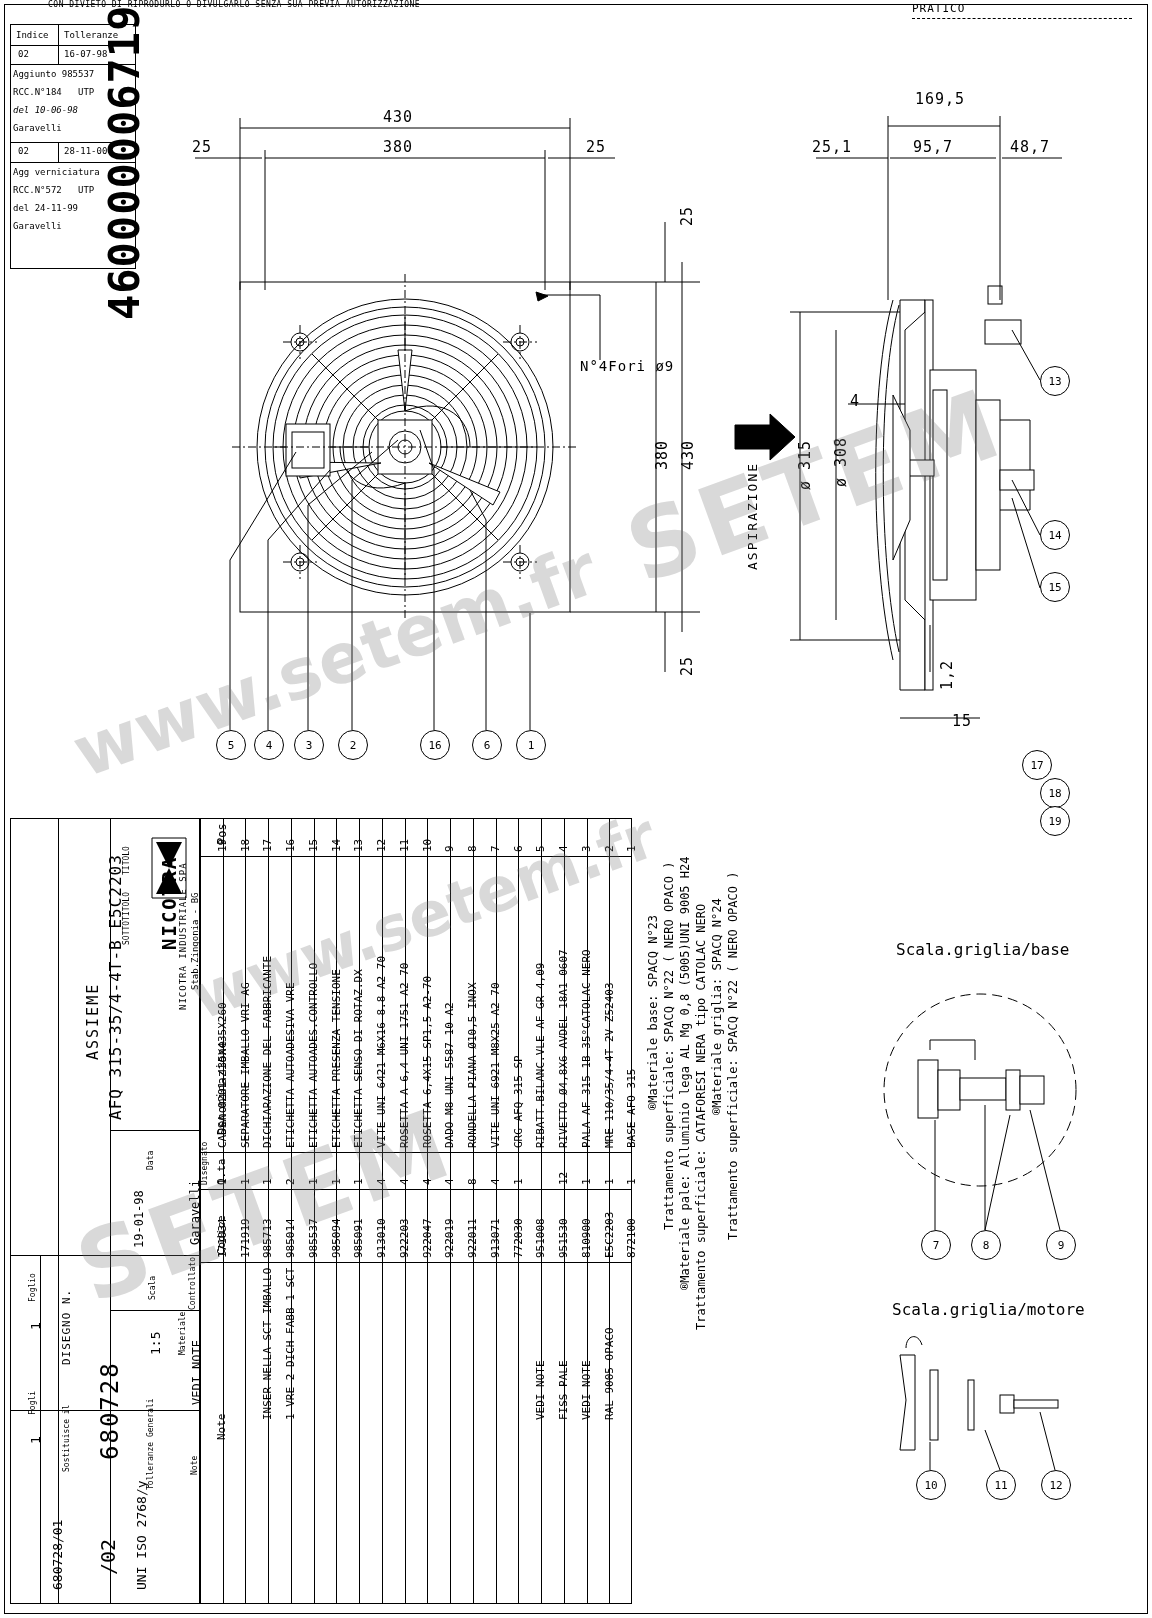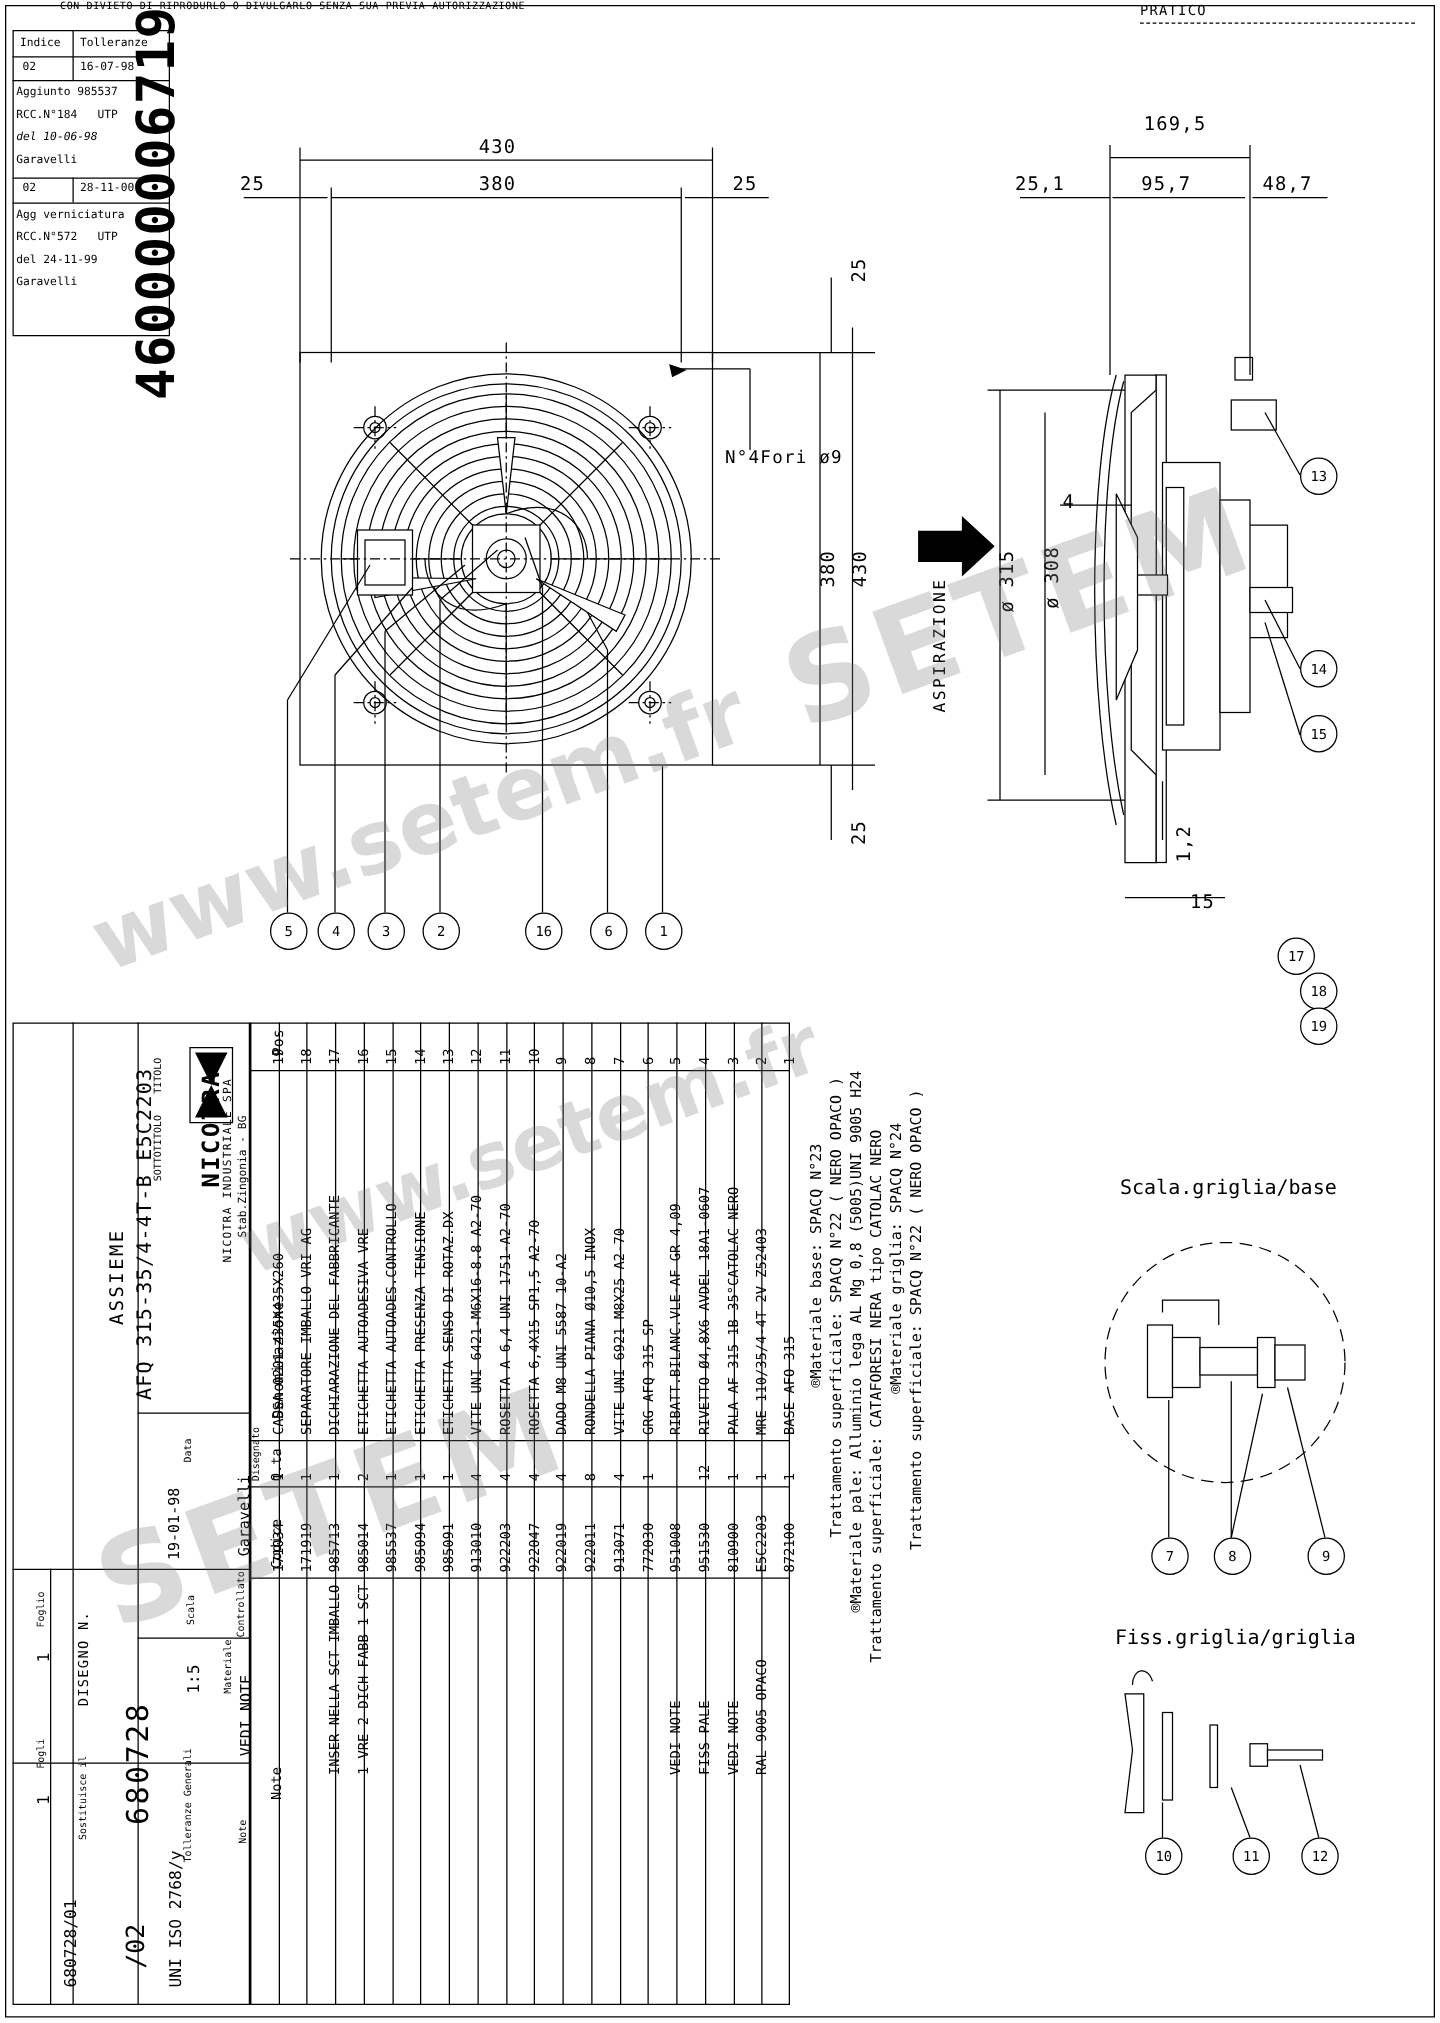--- a/index.html
+++ b/index.html
@@ -256,21 +256,21 @@
   <div class="circ" style="left:516px;top:730px;width:28px;height:28px;">1</div>
 
   <div class="circ" style="left:1040px;top:366px;width:28px;height:28px;">13</div>
   <div class="circ" style="left:1040px;top:520px;width:28px;height:28px;">14</div>
   <div class="circ" style="left:1040px;top:572px;width:28px;height:28px;">15</div>
   <div class="circ" style="left:1022px;top:750px;width:28px;height:28px;">17</div>
   <div class="circ" style="left:1040px;top:778px;width:28px;height:28px;">18</div>
   <div class="circ" style="left:1040px;top:806px;width:28px;height:28px;">19</div>
 
   <div class="txt" style="left:896px;top:940px;font-size:16px;">Scala.griglia/base</div>
-  <div class="txt" style="left:892px;top:1300px;font-size:16px;">Fiss.griglia/griglia</div>
+  <div class="txt" style="left:892px;top:1300px;font-size:16px;">Scala.griglia/motore</div>
 
   <div class="circ" style="left:921px;top:1230px;width:28px;height:28px;">7</div>
   <div class="circ" style="left:971px;top:1230px;width:28px;height:28px;">8</div>
   <div class="circ" style="left:1046px;top:1230px;width:28px;height:28px;">9</div>
   <div class="circ" style="left:916px;top:1470px;width:28px;height:28px;">10</div>
   <div class="circ" style="left:986px;top:1470px;width:28px;height:28px;">11</div>
   <div class="circ" style="left:1041px;top:1470px;width:28px;height:28px;">12</div>
 
   <div class="bdr" style="left:200px;top:818px;width:432px;height:786px;"></div>
 

